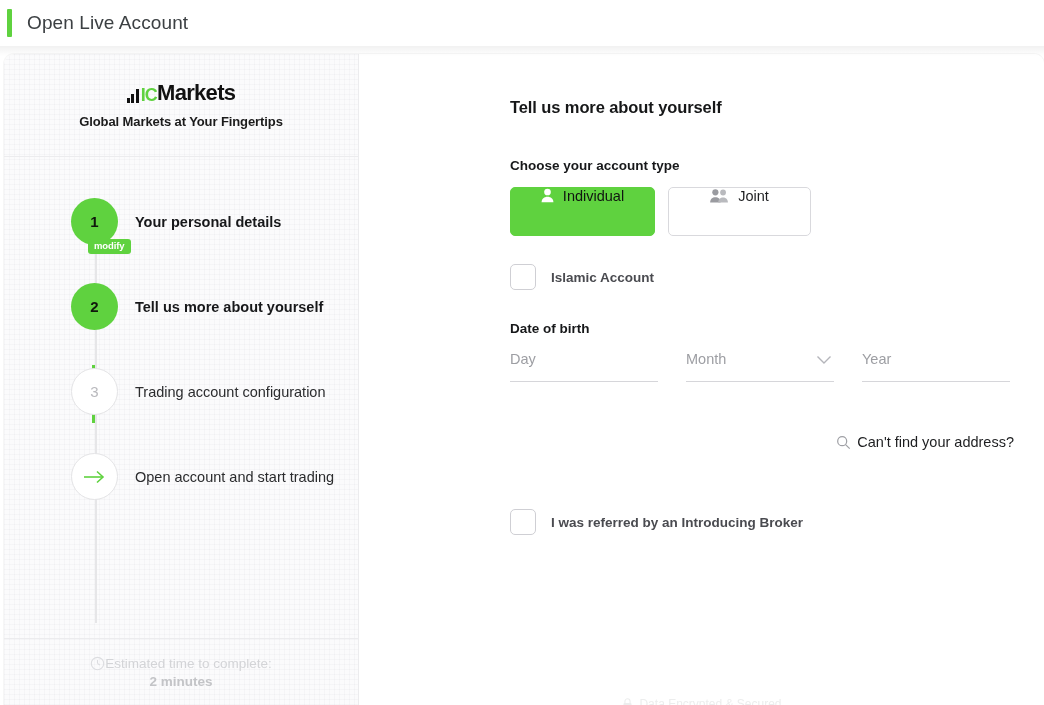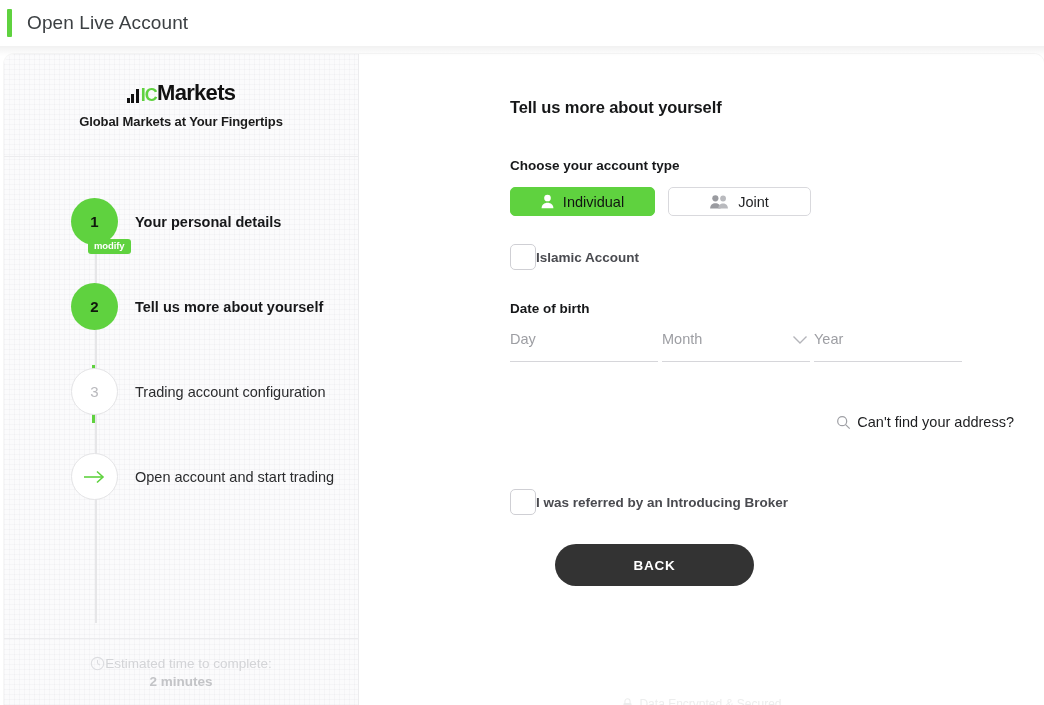--- a/index.html
+++ b/index.html
@@ -252,24 +252,23 @@
     font-weight: 700;
     color: #17181a;
   }
 
   .acct-types {
     display: flex;
     gap: 13px;
     margin-top: 14px;
   }
   .acct-btn {
-    height: 29px;
+    height: 49px;
     border-radius: 5px;
     display: flex;
-    align-items: center;
     justify-content: center;
     gap: 9px;
     font-size: 14.5px;
     color: #1d1e20;
     cursor: pointer;
     background: #ffffff;
     border: 1px solid #d9d9dd;
     padding: 0 18px;
   }
   .acct-btn.selected {
@@ -278,40 +277,40 @@
     color: #101510;
   }
   .acct-btn svg { display: block; flex: none; }
   .acct-btn.w1 { width: 145px; }
   .acct-btn.w2 { width: 143px; }
   .acct-btn.w3 { width: 143px; }
 
   .check-row {
     display: flex;
     align-items: center;
-    gap: 0;
+    gap: 15px;
   }
   .checkbox {
     width: 26px;
     height: 26px;
     border: 1px solid #cfcfd4;
     border-radius: 5px;
     background: #ffffff;
     cursor: pointer;
     flex: none;
   }
   .check-label {
     font-size: 13.5px;
     font-weight: 700;
     color: #4a4b50;
   }
 
   .dob-row {
     display: flex;
-    gap: 4px;
+    gap: 28px;
     margin-top: 15px;
   }
   .uline {
     position: relative;
     border-bottom: 1px solid #d6d6da;
     height: 31px;
     display: flex;
     align-items: flex-start;
   }
   .uline span.ph {
@@ -500,21 +499,20 @@
       <span>Can't find your address?</span>
     </div>
 
 
     <div class="check-row" style="margin-top:59px;">
       <div class="checkbox"></div>
       <span class="check-label">I was referred by an Introducing Broker</span>
     </div>
 
     <div class="actions" style="margin-top:29px; margin-left:45px;">
-      <div class="btn-pill btn-back">BACK</div>
     </div>
 
     <div class="secure-row">
       <svg width="11" height="12" viewBox="0 0 12 13">
         <path d="M3.2 5.4V3.6a2.8 2.8 0 0 1 5.6 0v1.8" fill="none" stroke="#eceded" stroke-width="1.2"></path>
         <rect x="1.6" y="5.4" width="8.8" height="6.6" rx="1.2" fill="#eceded"></rect>
       </svg>
       <span>Data Encrypted &amp; Secured</span>
     </div>
 

